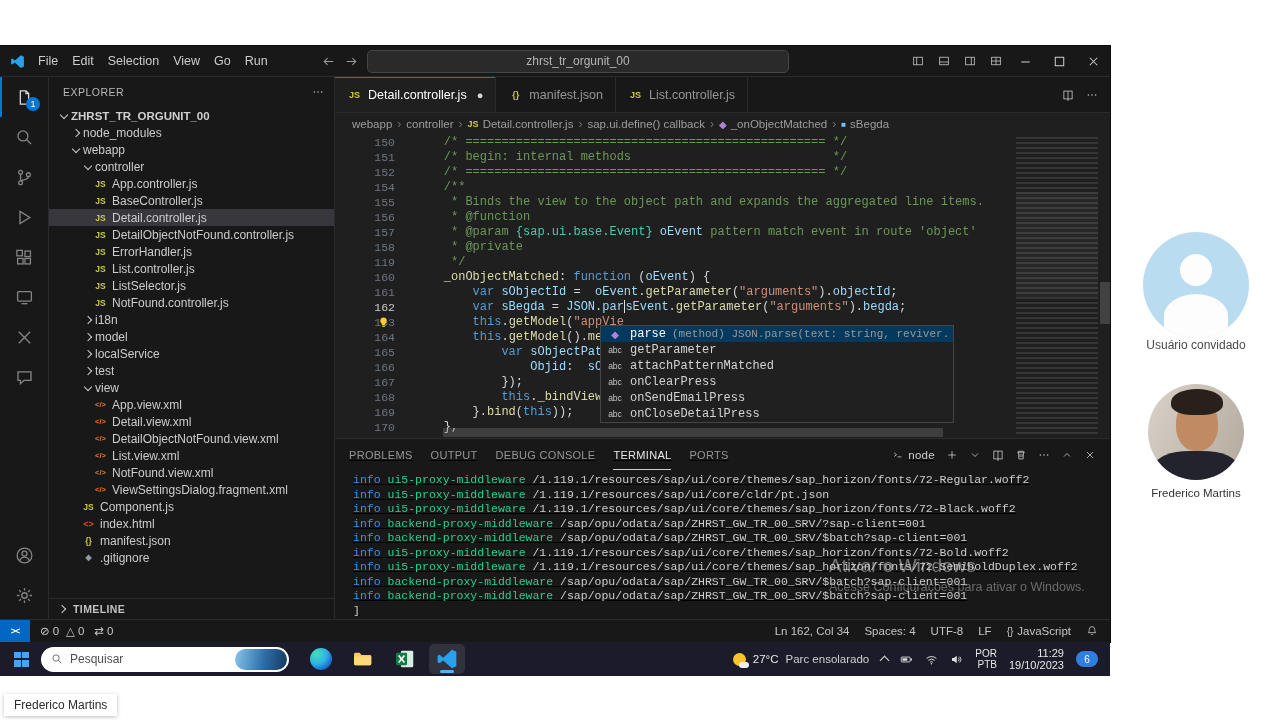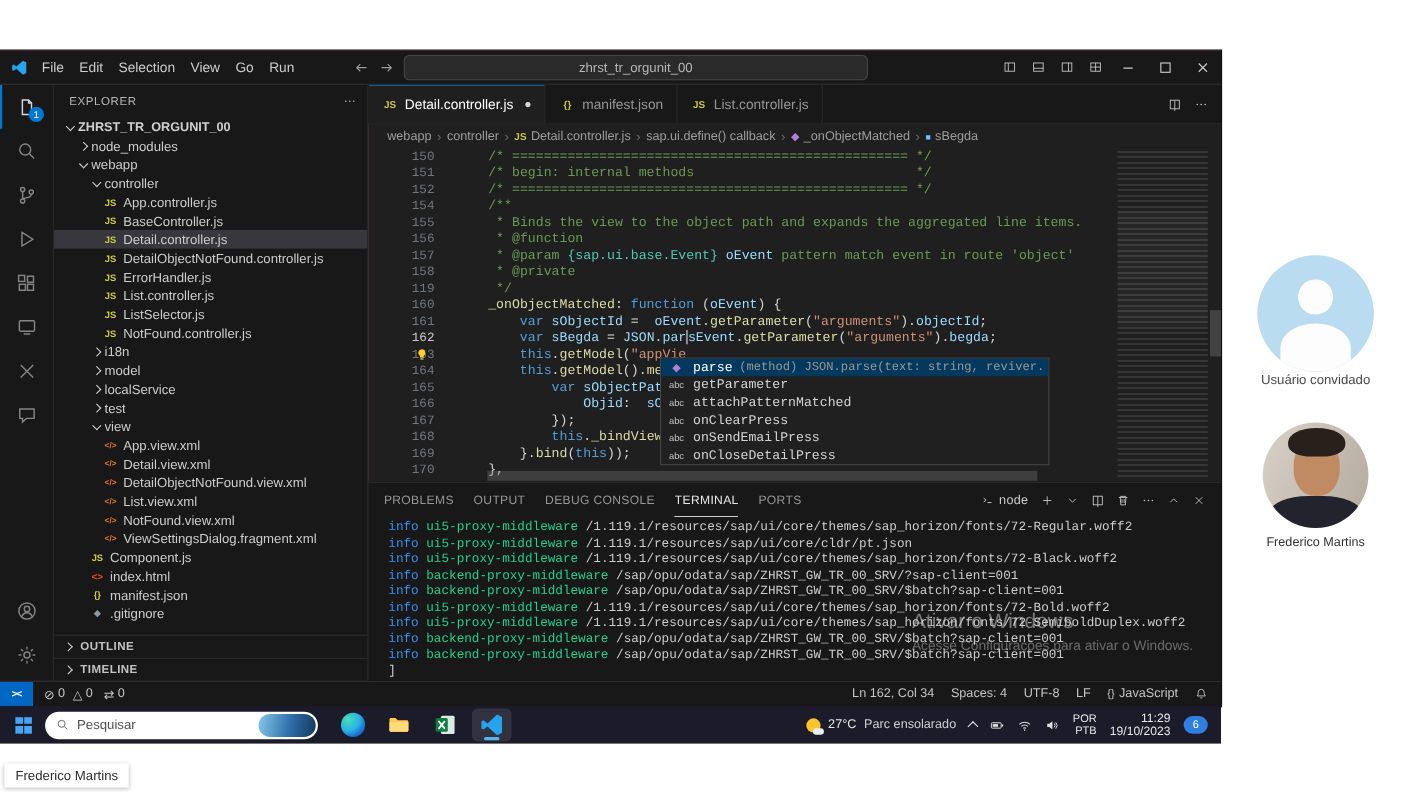--- a/index.html
+++ b/index.html
@@ -2,21 +2,21 @@
 <html><head>
 <meta charset="utf-8">
 <style>
   html,body{margin:0;padding:0;}
   body{width:1280px;height:720px;background:#ffffff;position:relative;overflow:hidden;
        font-family:"Liberation Sans","DejaVu Sans",sans-serif;-webkit-font-smoothing:antialiased;}
   .icon{display:inline-flex;align-items:center;justify-content:center;}
   .icon svg{width:15px;height:15px;display:block;}
   .icon.sm svg{width:12px;height:12px;}
   
-  .window{position:absolute;left:0;top:46px;width:1110px;height:596px;background:#ec4899;
+  .window{position:absolute;left:0;top:46px;width:1110px;height:596px;background:#bef264;
           display:flex;flex-direction:column;box-shadow:0 0 0 1px #0c0c0c;}
   .titlebar{height:30px;background:#181818;border-bottom:1px solid #2b2b2b;display:flex;
             align-items:center;color:#cccccc;font-size:12.5px;position:relative;flex:none;}
   .vsc-logo{margin:0 6px 0 10px;}
   .menu-item{padding:0 7px;color:#cccccc;cursor:default;}
   .title-center{position:absolute;left:50%;transform:translateX(-50%);display:flex;align-items:center;gap:8px;}
   .navarr{color:#9d9d9d;}
   .title-search{width:420px;height:21px;background:#2a2a2a;border:1px solid #454545;border-radius:5px;
                 color:#b6b6b6;font-size:12px;display:flex;align-items:center;justify-content:center;}
   .win-tools{margin-left:auto;display:flex;align-items:center;gap:14px;color:#c5c5c5;padding-right:6px;}
@@ -97,21 +97,21 @@
            border:1px solid #454545;z-index:6;font-size:12px;}
   .sug-row{height:16px;display:flex;align-items:center;padding:0 5px;color:#d4d4d4;gap:6px;
            white-space:nowrap;overflow:hidden;}
   .sug-row.selected{background:#04395e;color:#ffffff;}
   .sug-kind{width:18px;flex:none;text-align:center;font-size:8.5px;color:#c5c5c5;
             font-family:"Liberation Sans",sans-serif;}
   .sug-kind.method{color:#b180d7;font-size:10px;}
   .sug-detail{margin-left:auto;color:#989898;font-size:11px;overflow:hidden;}
   
   .panel{height:180px;border-top:1px solid #2b2b2b;background:#181818;display:flex;
-         flex-direction:column;position:relative;flex:none;}
+         flex-direction:column;position:relative;flex:none;text-decoration:underline;}
   .panel-tabs{height:31px;display:flex;align-items:stretch;padding:0 14px;gap:18px;font-size:11px;
               letter-spacing:.3px;color:#969696;flex:none;}
   .panel-tab{display:flex;align-items:center;}
   .panel-tab.active{color:#e7e7e7;box-shadow:inset 0 -1px 0 #cccccc;}
   .panel-actions{margin-left:auto;display:flex;align-items:center;gap:11px;color:#c5c5c5;font-size:12px;}
   .node-chip{display:flex;align-items:center;gap:4px;color:#cccccc;font-size:11.5px;}
   .terminal{flex:1;padding:3px 0 0 18px;font-family:"Liberation Mono","DejaVu Sans Mono",monospace;
             font-size:11.5px;line-height:14.5px;color:#cccccc;overflow:hidden;}
   .t-info{color:#3b8eea;}
   .t-src{color:#23d18b;}
@@ -451,26 +451,20 @@
           <div class="tree-row" style="padding-left: 32px;">
             <span class="fico json">{}</span>
             <span class="tree-label">manifest.json</span>
           </div>
           <div class="tree-row" style="padding-left: 32px;">
             <span class="fico git">◆</span>
             <span class="tree-label">.gitignore</span>
           </div>
         </div>
       <div class="side-sections">
-        <div class="section-row">
-          <span class="twisty">
-              <i class="chev right"></i>
-            </span>
-          <span>OUTLINE</span>
-        </div>
         <div class="section-row">
           <span class="twisty">
               <i class="chev right"></i>
             </span>
           <span>TIMELINE</span>
         </div>
       </div>
     </div>
 
     <div class="editor">

